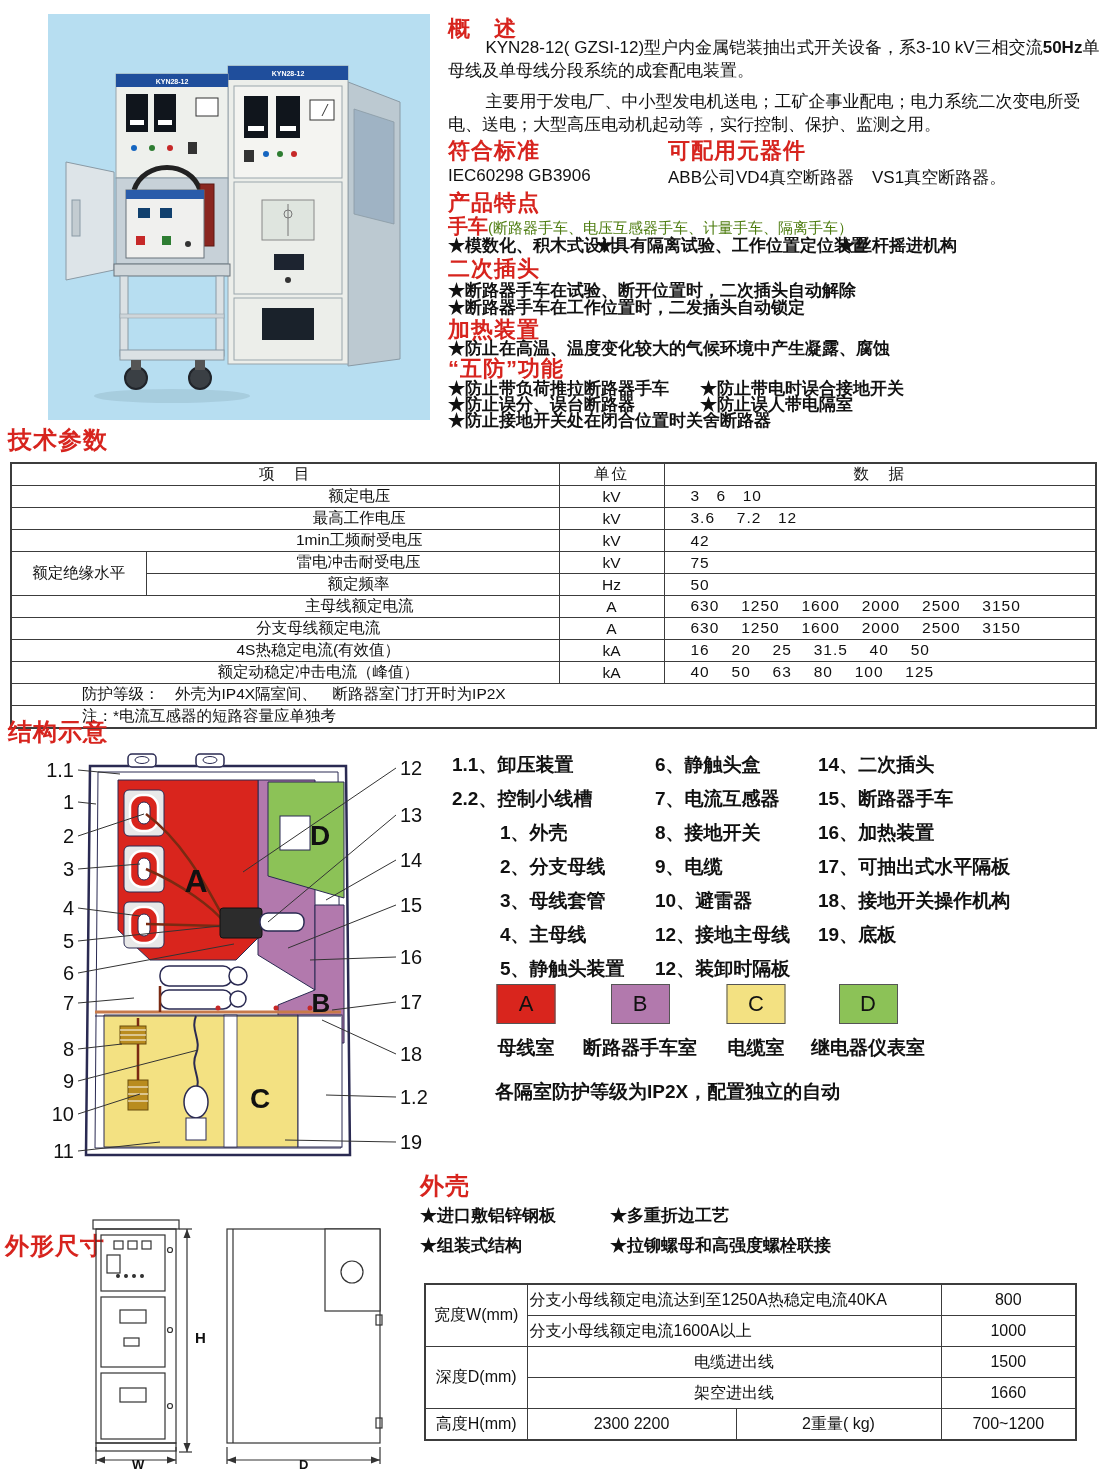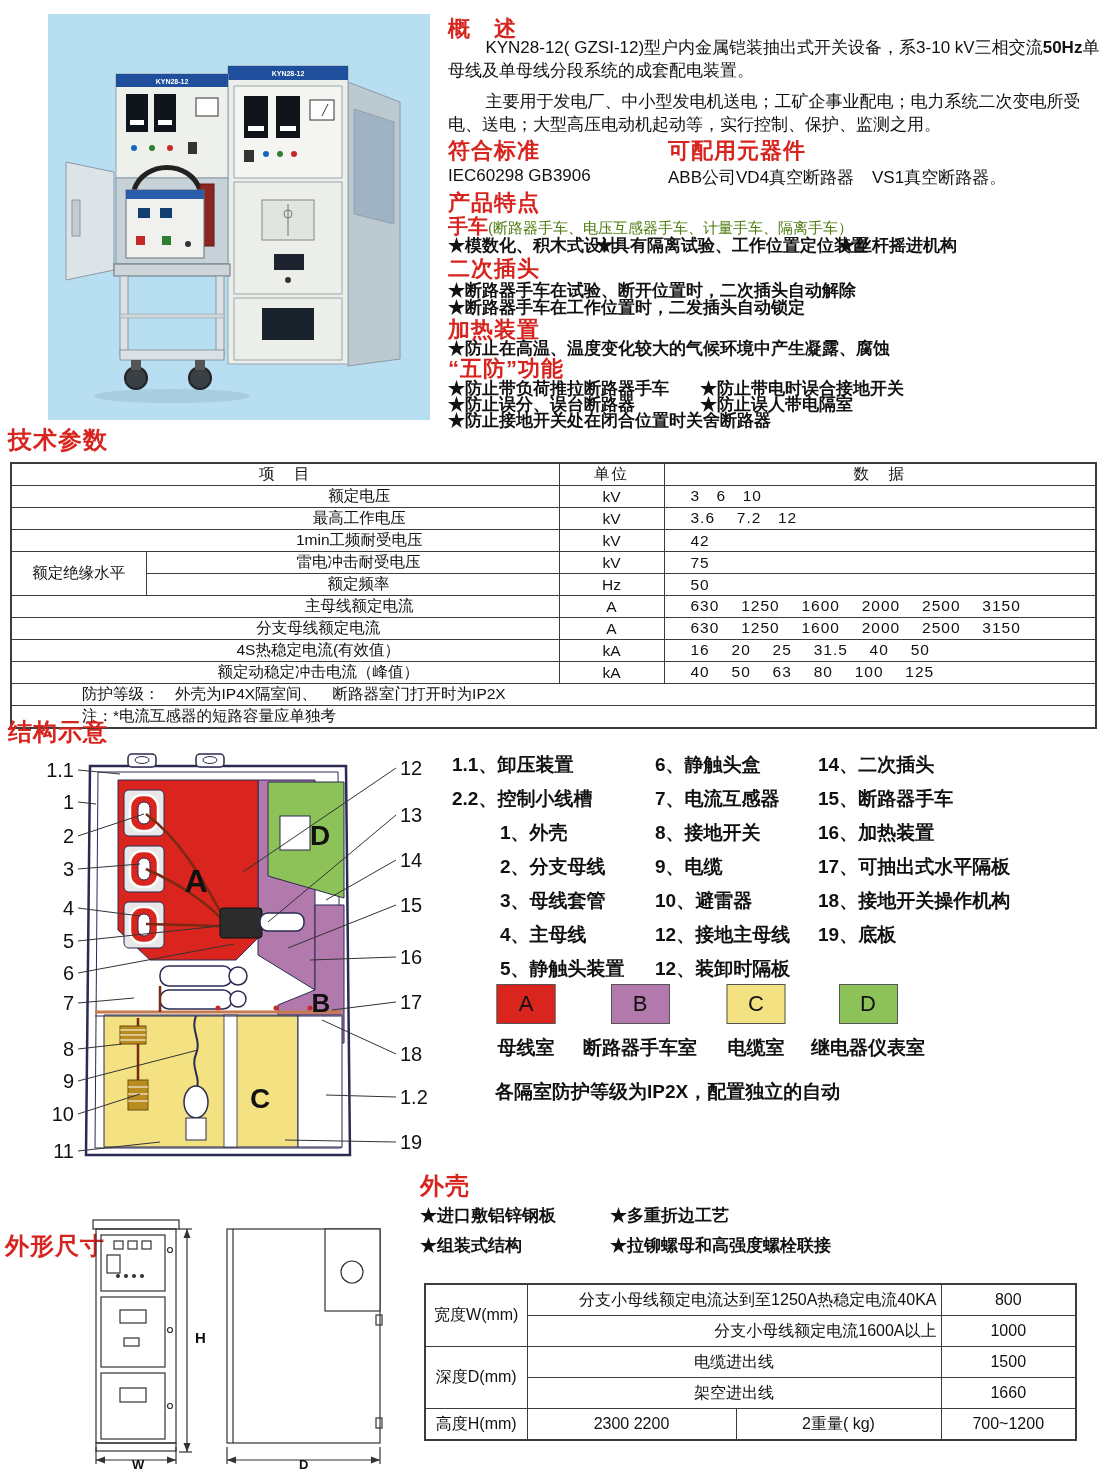--- a/index.html
+++ b/index.html
@@ -34,21 +34,21 @@
   .lcol .litem.ind{margin-left:48px;}
   .cunit{position:absolute;top:0;transform:translateX(-50%);display:flex;flex-direction:column;align-items:center;}
   .swatch{width:57px;height:38px;border:1px solid #555;display:flex;align-items:center;justify-content:center;
           font-size:22px;color:#111;font-weight:400;}
   .clabel{margin-top:11px;font-size:19px;font-weight:600;white-space:nowrap;}
   .ipnote{position:absolute;font-size:19px;font-weight:600;line-height:24px;white-space:nowrap;}
   
   .dtable{position:absolute;left:424px;top:1283px;border-collapse:collapse;table-layout:fixed;width:651px;border:2px solid #3c3c3c;}
   .dtable td{border:1px solid #3c3c3c;height:30px;padding:0 4px;font-size:16px;font-weight:500;overflow:hidden;white-space:nowrap;}
   .dtable .dhead{text-align:center;}
-  .dtable .ddesc.l{text-align:right;padding-left:14px;}
+  .dtable .ddesc.l{text-align:left;padding-left:2px;}
   .dtable .ddesc.c,.dtable .c{text-align:center;}
   .dtable .dval{text-align:center;}
   svg{display:block;}
   .cnum{font-size:20px;fill:#111;font-family:"Liberation Sans",sans-serif;}
   .rletter{font-weight:bold;fill:#111;font-family:"Liberation Sans",sans-serif;}
 </style>
 </head>
 <body>
 
 <div class="abs" style="left:48px;top:14px;width:382px;height:406px;">

